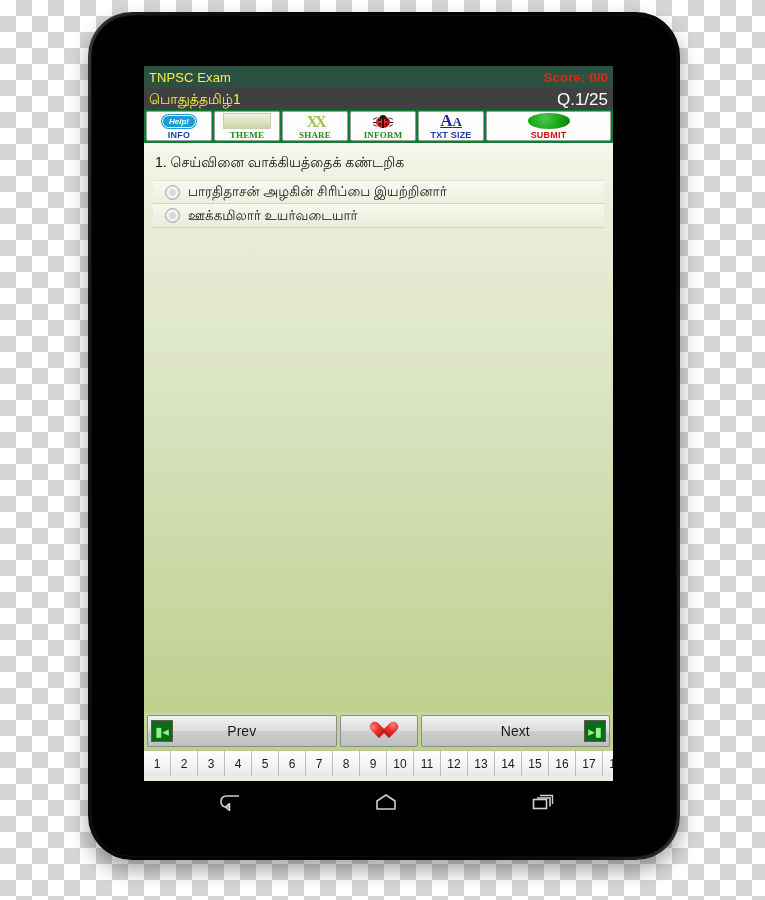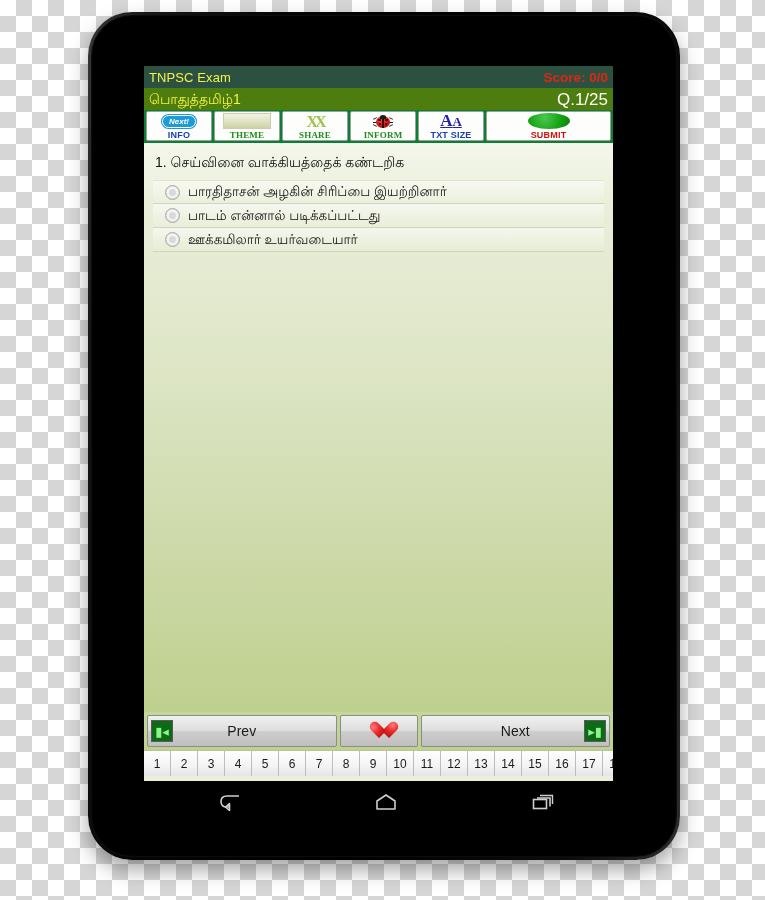--- a/index.html
+++ b/index.html
@@ -60,21 +60,21 @@
   }
   .titlebar .score {
     margin-left: auto;
     color: #e02613; font-size: 13.5px; font-weight: bold;
     line-height: 13px;
   }
 
   
   .subjectbar {
     height: 22px;
-    background: #4d7c0f;
+    background: #404040;
     display: flex; align-items: center;
     padding: 0 5px;
     box-sizing: border-box;
   }
   .subjectbar .subject {
     color: #f6f63e; font-size: 14px; line-height: 14px;
   }
   .subjectbar .qcount {
     margin-left: auto;
     color: #ffffff; font-size: 17px; line-height: 13px;
@@ -277,21 +277,21 @@
 
   <div class="subjectbar">
     <span class="subject">பொதுத்தமிழ்1</span>
     <span class="qcount">Q.1/25</span>
   </div>
 
   <div class="toolbar">
 
     <div class="tbtn">
       <div class="glyph">
-        <span class="help-badge">Next!</span>
+        <span class="help-badge">Help!</span>
       </div>
       <div class="cap blue">INFO</div>
     </div>
 
     <div class="tbtn">
       <div class="glyph">
         <div class="theme-swatch"></div>
       </div>
       <div class="cap green">THEME</div>
     </div>
@@ -338,24 +338,20 @@
       <div class="cap red">SUBMIT</div>
     </div>
   </div>
 
   <div class="qarea">
     <div class="qtext">1. செய்வினை வாக்கியத்தைக் கண்டறிக</div>
     <div class="options">
       <div class="option">
         <span class="radio"></span>
         <span class="opt-text">பாரதிதாசன் அழகின் சிரிப்பை இயற்றினார்</span>
-      </div>
-      <div class="option">
-        <span class="radio"></span>
-        <span class="opt-text">பாடம் என்னால் படிக்கப்பட்டது</span>
       </div>
       <div class="option">
         <span class="radio"></span>
         <span class="opt-text">ஊக்கமிலார் உயர்வடையார்</span>
       </div>
     </div>
   </div>
 
   <div class="navbar">
     <div class="navbtn prev">

